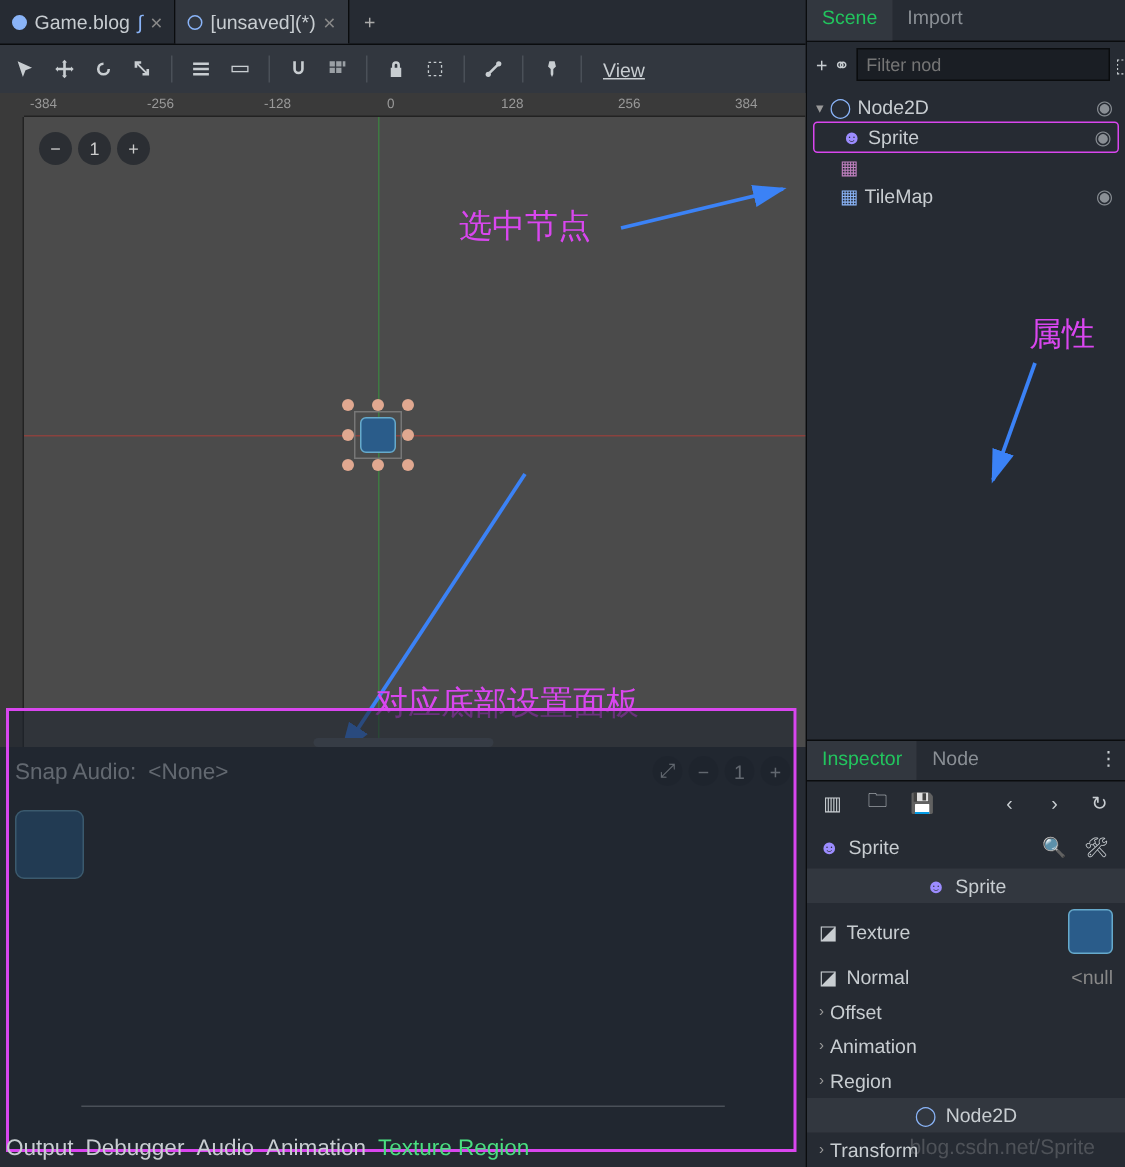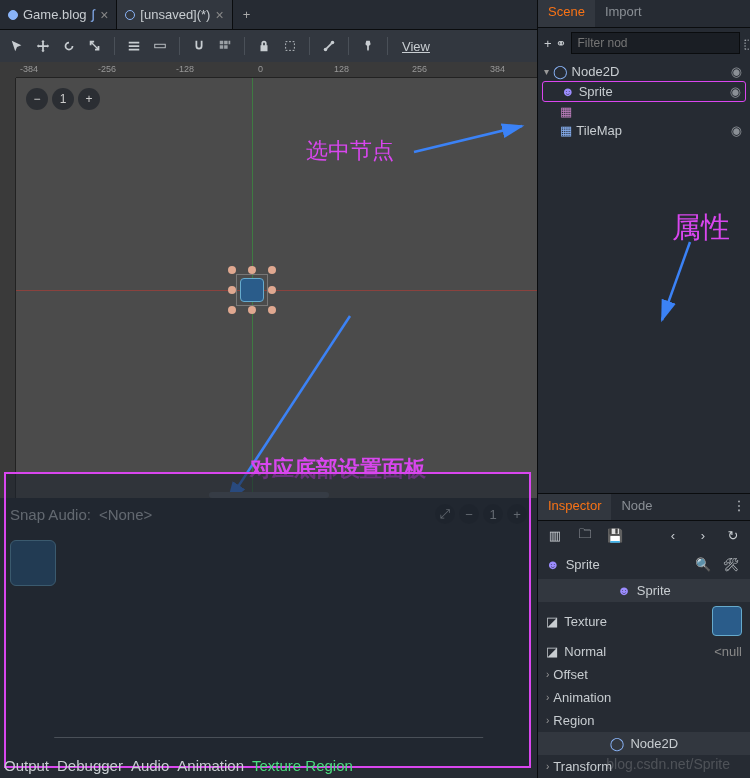--- a/index.html
+++ b/index.html
@@ -47,21 +47,21 @@
 .snap-row { display: flex; align-items: center; justify-content: space-between; padding: 6px 10px; }
 .snap-left { display: flex; align-items: center; gap: 8px; color: #c8cdd1; font-size: 15px; }
 .snap-right { display: flex; gap: 4px; }
 .bottom-tabs { position: absolute; bottom: 4px; left: 4px; display: flex; gap: 8px; font-size: 15px; }
 .bottom-tabs .bt { color: #c8cdd1; cursor: pointer; }
 .bottom-tabs .bt.active { color: #4ade80; }
 
 
 .rtabs { display: flex; height: 28px; border-bottom: 1px solid #0a0c0e; }
 .rtab { padding: 4px 10px; cursor: pointer; color: #8a8f95; }
-.rtab.active { color: #f97316; background: #32373f; }
+.rtab.active { color: #22c55e; background: #32373f; }
 .scene-tools { display: flex; align-items: center; height: 30px; padding: 0 6px; gap: 4px; }
 .search-input { flex: 1; background: #1a1e24; border: 1px solid #0a0c0e; color: #888; padding: 3px 6px; font-size: 12px; }
 .tree { padding: 4px 4px; flex: 1; }
 .tree-node { display: flex; align-items: center; gap: 4px; padding: 2px 2px; cursor: pointer; }
 .tree-node.selected { border: 1.5px solid #d946ef; border-radius: 3px; }
 .tree-node .name { flex: 1; color: #c8cdd1; }
 .tree-node.child { padding-left: 18px; }
 .vis-icon { color: #8a8f95; margin-right: 2px; }
 .chev { color: #999; font-size: 10px; }
 
@@ -223,21 +223,21 @@
 
       <svg class="arrow-svg" width="140" height="200" style="left:220px;top:250px;">
           <defs>
             <marker id="ah2" markerWidth="10" markerHeight="10" refX="8" refY="3" orient="auto">
               <path d="M0,0 L0,6 L9,3 z" fill="#3b82f6"></path>
             </marker>
           </defs>
           <line x1="130" y1="4" x2="8" y2="190" stroke="#3b82f6" stroke-width="2.5" marker-end="url(#ah2)"></line>
         </svg>
 
-      <div class="annot" style="left:250px;top:392px;font-weight:bold;">对应底部设置面板</div>
+      <div class="annot" style="left:250px;top:392px;">对应底部设置面板</div>
 
       <div class="scroll-handle"></div>
     </div>
 
     <div class="bottom-area">
       <div class="panel-outline" style="left:4px;top:-26px;right:6px;height:296px;"></div>
       <div class="snap-row">
         <div class="snap-left">
           <span>Snap Audio:</span>
           <span>&lt;None&gt;</span>
@@ -286,21 +286,21 @@
       </div>
       <div class="tree-node child">
         <span style="color:#c080c0;">▦</span>
       </div>
       <div class="tree-node child">
         <span style="color:#8ab4f8;">▦</span>
         <span class="name">TileMap</span>
         <span class="vis-icon">◉</span>
       </div>
 
-      <div class="annot" style="position:absolute;right:20px;top:150px;color:#d946ef;font-size:29px;">属性</div>
+      <div class="annot" style="position:absolute;right:20px;top:150px;color:#d946ef;font-size:22px;">属性</div>
       <svg class="arrow-svg" width="60" height="90" style="position:absolute;right:40px;top:180px;">
           <defs>
             <marker id="ah3" markerWidth="10" markerHeight="10" refX="8" refY="3" orient="auto">
               <path d="M0,0 L0,6 L9,3 z" fill="#3b82f6"></path>
             </marker>
           </defs>
           <line x1="40" y1="4" x2="12" y2="82" stroke="#3b82f6" stroke-width="2.5" marker-end="url(#ah3)"></line>
         </svg>
     </div>
 

